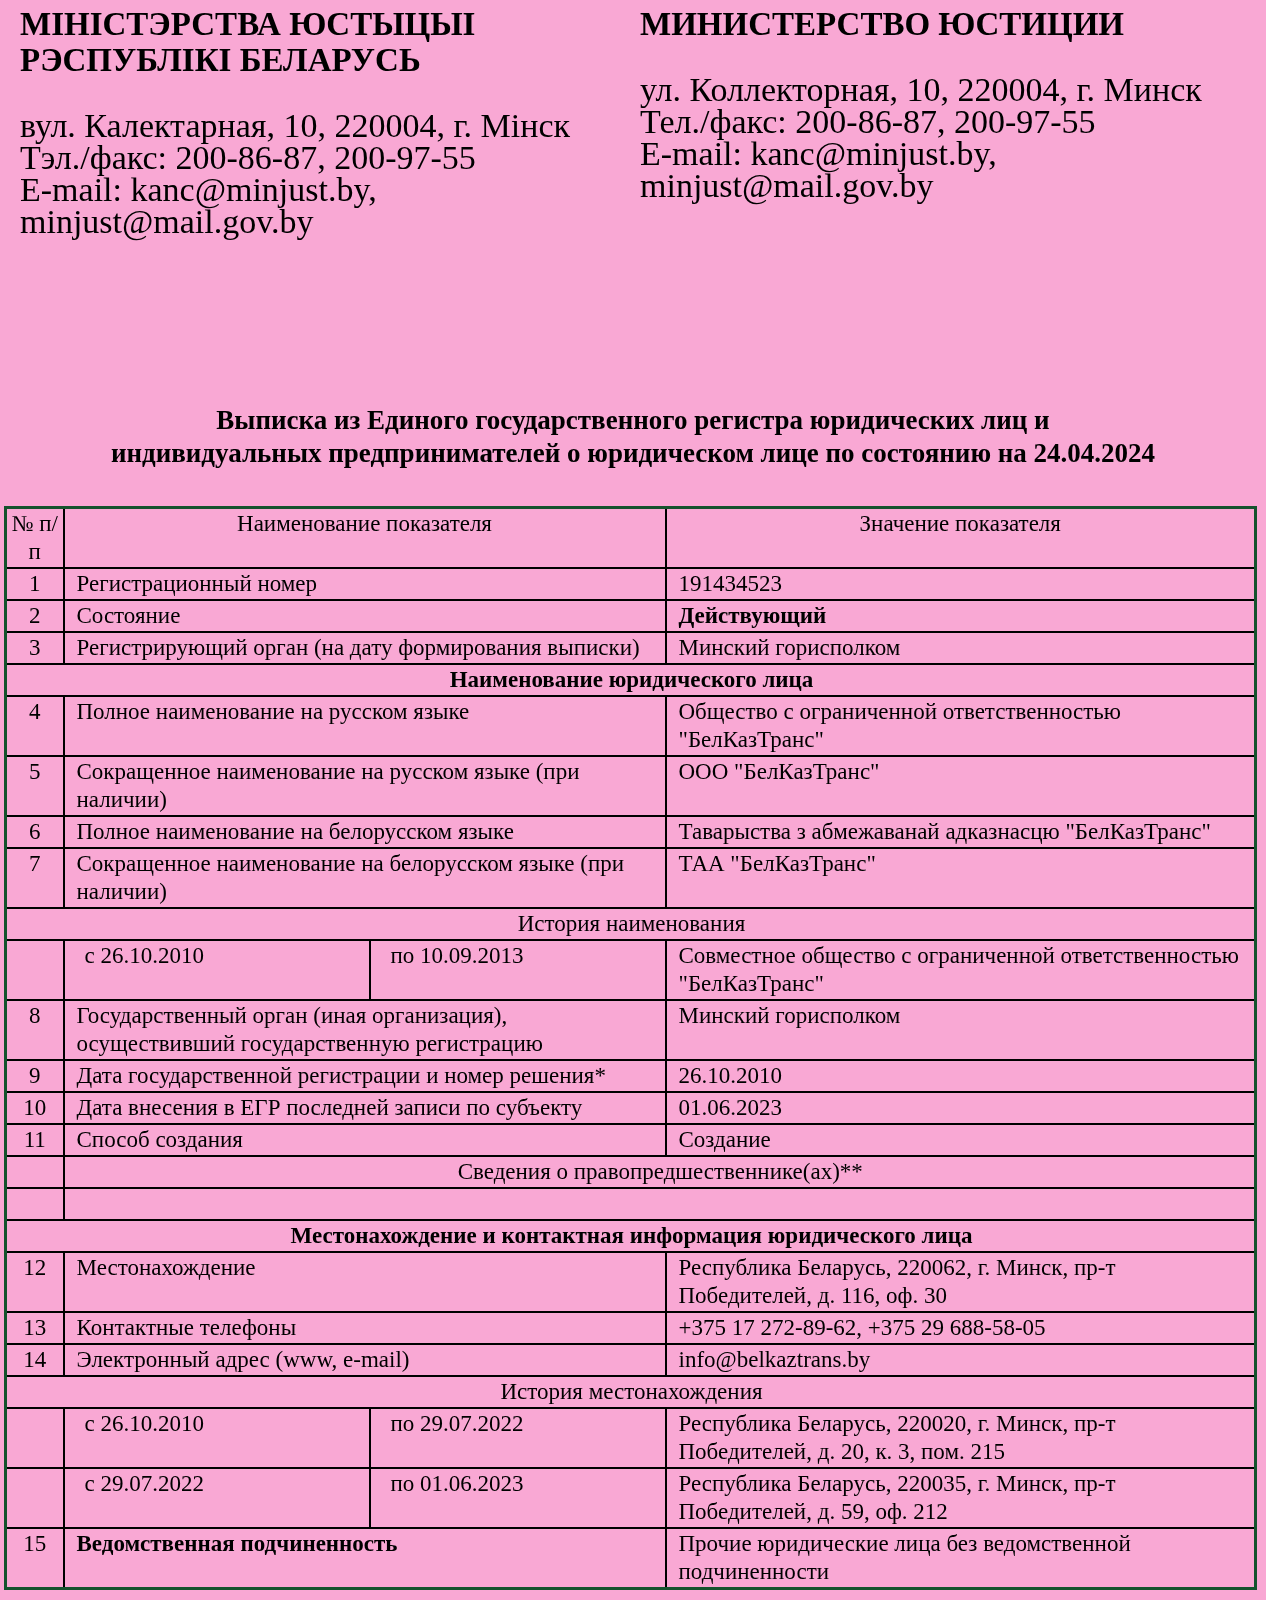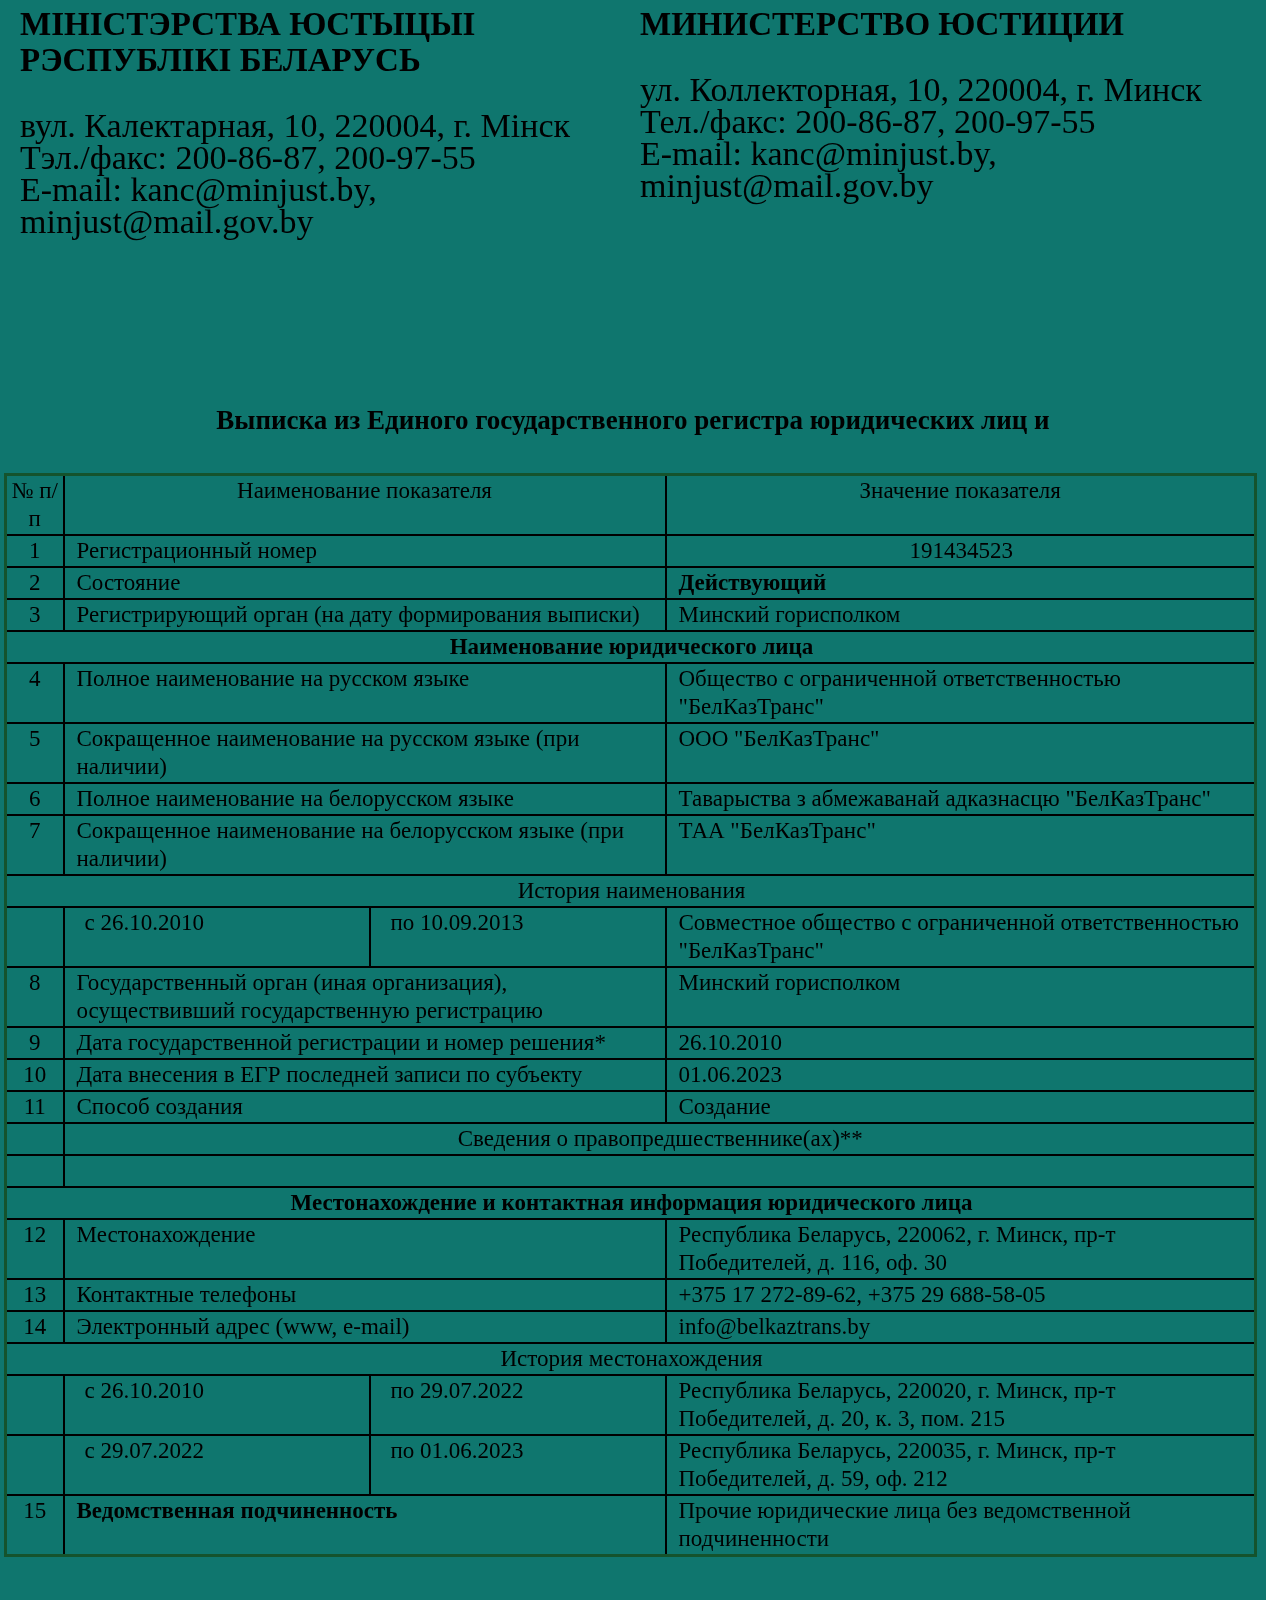--- a/index.html
+++ b/index.html
@@ -6,21 +6,21 @@
     margin: 0;
     padding: 0;
     background: #ffffff;
     color: #000000;
     font-family: "Liberation Serif", "DejaVu Serif", serif;
   }
   .page {
     position: relative;
     width: 1266px;
     height: 1600px;
-    background: #0f766e;
+    background: #f9a8d4;
     overflow: hidden;
   }
   
   .letterhead {
     display: flex;
     padding: 6px 0 0 20px;
   }
   .lh-col {
     width: 620px;
     flex: 0 0 620px;
@@ -71,21 +71,21 @@
     text-align: center;
     padding: 1px 2px;
   }
   .registry-table td.sec {
     text-align: center;
   }
   .registry-table td.hist {
     padding-left: 20px;
   }
   .registry-table td.ctr {
-    text-align: center;
+    text-align: left;
   }
   .registry-table td.b {
     font-weight: bold;
   }
   .registry-table tr.empty-row td {
     height: 28px;
   }
 </style>
 </head>
 <body>
@@ -104,21 +104,21 @@
     <div class="lh-col">
       <div class="org-name"><span>МИНИСТЕРСТВО ЮСТИЦИИ</span><br></div>
       <div class="addr-block">
         <div>ул. Коллекторная, 10, 220004, г. Минск</div>
         <div>Тел./факс: 200-86-87, 200-97-55</div>
         <div>E-mail: kanc@minjust.by, minjust@mail.gov.by</div>
       </div>
     </div>
   </header>
 
-  <h1 class="doc-title"><span>Выписка из Единого государственного регистра юридических лиц и</span><br></h1>
+  <h1 class="doc-title"><span>Выписка из Единого государственного регистра юридических лиц и</span><br><span>индивидуальных предпринимателей о юридическом лице по состоянию на 24.04.2024</span></h1>
 
   <table class="registry-table">
     <colgroup>
       <col style="width:58px">
       <col style="width:306px">
       <col style="width:296px">
       <col style="width:590px">
     </colgroup>
     <thead>
       <tr>

